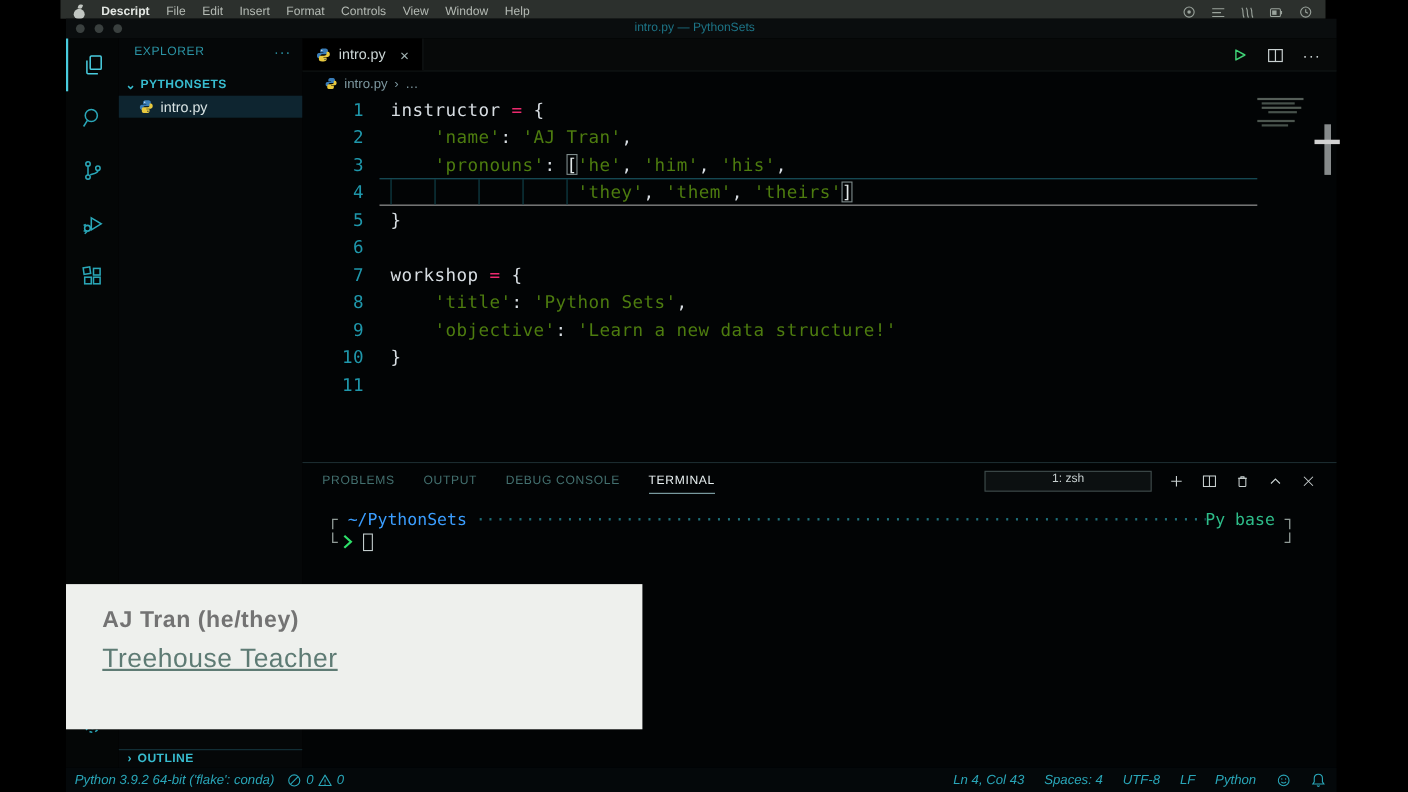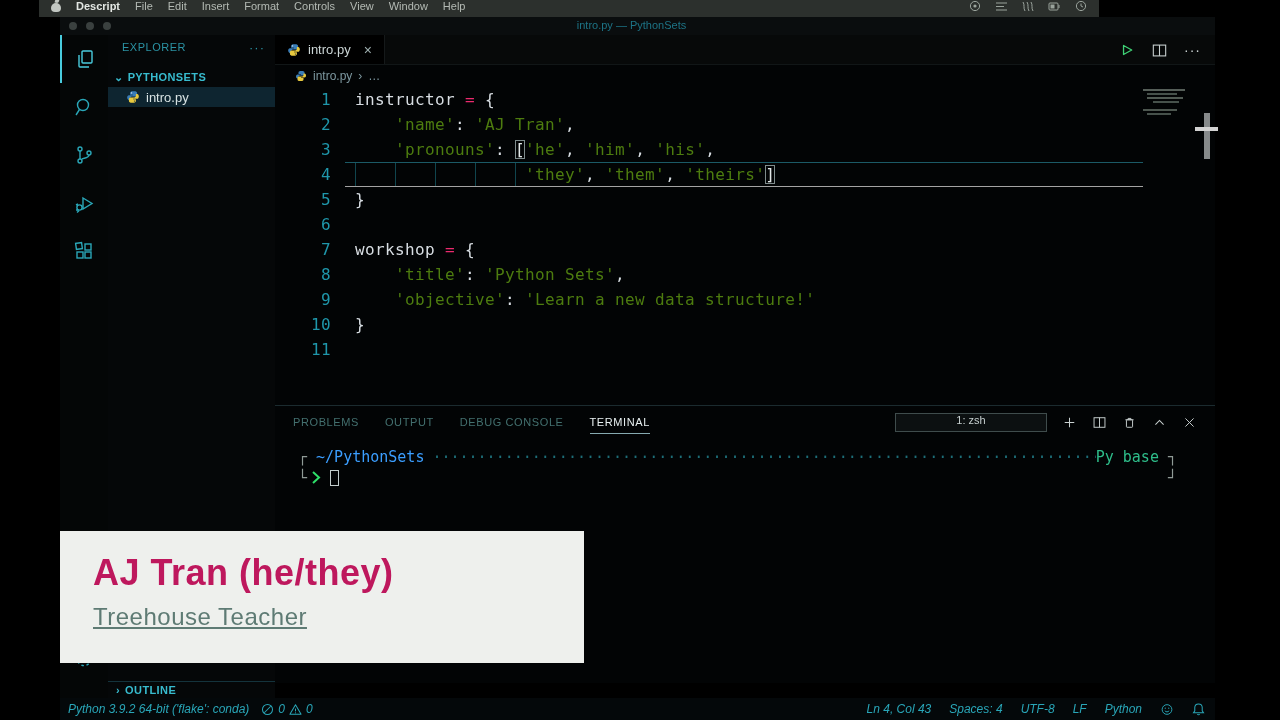--- a/index.html
+++ b/index.html
@@ -1,21 +1,21 @@
 <!DOCTYPE html>
 <html><head>
 <meta charset="utf-8">
 <style>
   * { margin:0; padding:0; box-sizing:border-box; }
   html,body { width:1280px; height:720px; background:#000; font-family:"Liberation Sans",sans-serif; }
   .screen { position:relative; width:1280px; height:720px; background:#000; overflow:hidden; }
 
   
-  .menubar { position:absolute; left:39px; top:0; width:1060px; height:17px; background:#2c302d;
-             display:flex; align-items:flex-start; padding:0 12px; gap:15px; font-size:11px; color:#b4bab4; }
+  .menubar { position:absolute; left:55px; top:0; width:1150px; height:17px; background:#2c302d;
+             display:flex; align-items:flex-end; padding:0 12px; gap:15px; font-size:11px; color:#b4bab4; }
   .menubar .app { color:#e3e7e3; font-weight:bold; }
   .apple { width:10px; height:12px; position:relative; display:inline-block; }
   .apple::before { content:""; position:absolute; left:0; bottom:0; width:10px; height:9px; background:#c2c7c2; border-radius:5px 5px 4px 4px; }
   .apple::after  { content:""; position:absolute; left:4px; top:-1px; width:4px; height:4px; background:#c2c7c2; border-radius:60% 0 60% 0; transform:rotate(15deg); }
   .menubar-right { margin-left:auto; display:flex; gap:14px; align-items:center; color:#9aa39c; }
   .menubar-right svg { display:block; }
 
   
   .titlebar { position:absolute; left:60px; top:17px; width:1155px; height:18px; background:#0a0d0e; }
   .titlebar .title { position:absolute; left:0; right:12px; top:2px; text-align:center; font-size:11px; color:#1d7486; }
@@ -59,21 +59,21 @@
   .tk-p { color:#d8dee3; } .tk-o { color:#ec2a6e; } .tk-s { color:#4d7c0f; }
   .tk-b { color:#e2e8e8; outline:1px solid #7f8c8c; outline-offset:-1px; }
   .ig { position:absolute; top:0; bottom:0; width:1px; background:#10454e; }
 
   .minimap { position:absolute; left:868px; top:52px; width:54px; height:60px; }
   .minimap i { position:absolute; height:2px; background:#46514b; }
   .scroll-thumb { position:absolute; right:5px; top:78px; width:6px; height:46px; background:#a8adad; opacity:.8; }
   .mouse-cursor { position:absolute; right:-3px; top:92px; width:23px; height:4px; background:#d2d2d2; }
 
   
-  .panel { position:absolute; left:275px; top:405px; width:940px; height:278px; background:#020405; border-top:1px solid #1b2b2f; }
+  .panel { position:absolute; left:275px; top:420px; width:940px; height:278px; background:#020405; border-top:1px solid #1b2b2f; }
   .panel-tabs { display:flex; gap:26px; padding:10px 0 0 18px; font-size:11px; letter-spacing:.6px; color:#43706f; }
   .panel-tabs .ptab { padding-bottom:5px; }
   .panel-tabs .ptab.active { color:#e8f0f1; border-bottom:1px solid #86aab0; }
   .panel-controls { position:absolute; right:18px; top:7px; display:flex; align-items:center; gap:15px; color:#c9d1d1; }
   .shell-select { display:flex; align-items:center; width:152px; height:19px; border:1px solid #3f4c4c; background:#0c1011;
                   font-size:11px; color:#c6cfcf; padding:0 6px; gap:6px;flex-direction:column; }
   .shell-select .lbl { flex:1; }
   .term { position:absolute; left:23px; top:40px; right:38px; font-family:"DejaVu Sans Mono",monospace; font-size:15px; color:#8f9a96; }
   .trow { display:flex; align-items:center; height:21px; white-space:pre; }
   .tpath { color:#3b9eff; font-weight:normal; }
@@ -85,21 +85,21 @@
   
   .statusbar { position:absolute; left:60px; top:698px; width:1155px; height:22px; background:#04080a;
                display:flex; align-items:center; font-size:12px; color:#29a6b8; padding:0 10px 0 8px;font-style:italic; }
   .sb-left { display:flex; align-items:center; gap:12px; }
   .sb-prob { display:flex; align-items:center; gap:4px; }
   .sb-right { margin-left:auto; display:flex; align-items:center; gap:18px; }
 
   
   .lowerthird { position:absolute; left:60px; top:531px; width:524px; height:132px; background:#eef0ed; z-index:10;
                 padding:21px 0 0 33px; }
-  .lt-name { font-size:36px; font-weight:bold; color:#be185d; letter-spacing:.5px; }
+  .lt-name { font-size:21px; font-weight:bold; color:#737373; letter-spacing:.5px; }
   .lt-role { font-size:24px; color:#5e7b74; margin-top:9px; letter-spacing:.5px;text-decoration:underline; }
 </style>
 </head>
 <body>
 
 <div class="screen">
 
   <div class="menubar">
     <span class="apple"></span>
     <span class="app">Descript</span>

